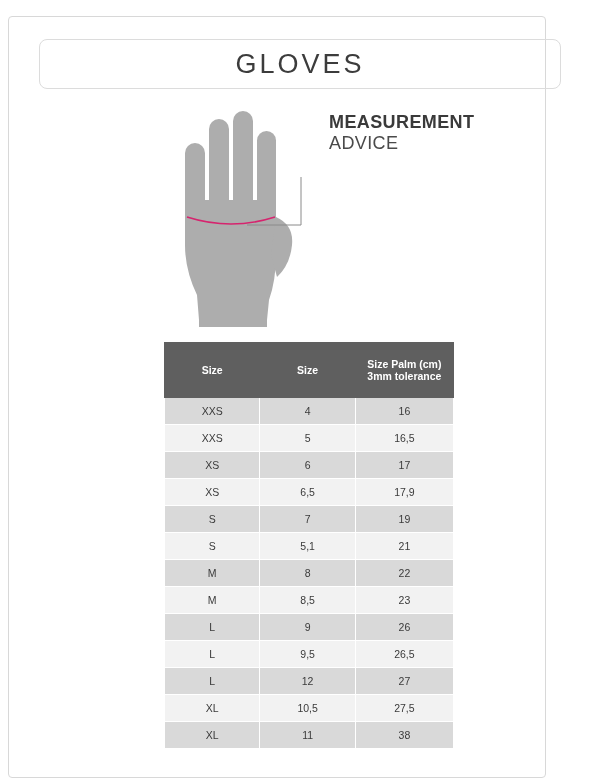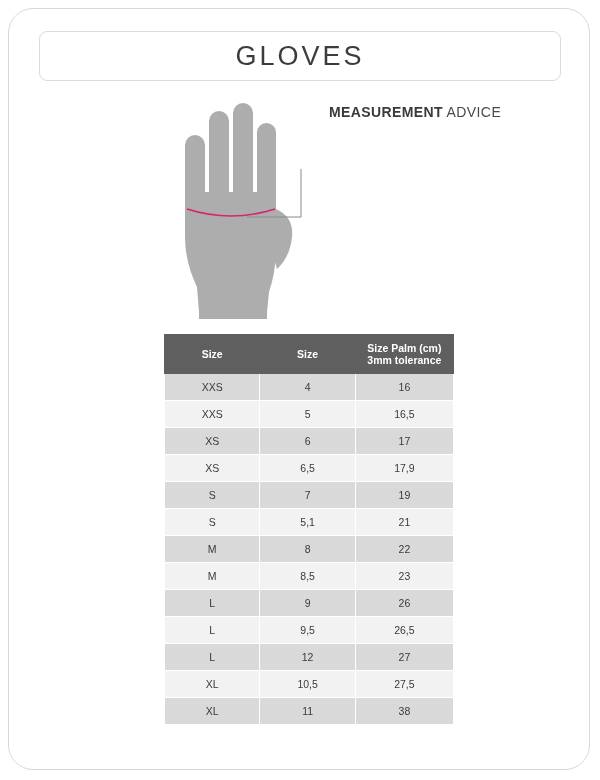--- a/index.html
+++ b/index.html
@@ -11,25 +11,25 @@
     width: 600px;
     height: 780px;
     font-family: "Liberation Sans", sans-serif;
     color: #333;
     position: relative;
     overflow: hidden;
   }
   .page {
     position: absolute;
     left: 8px;
-    top: 8px;
-    width: 582px;
+    top: 16px;
+    width: 538px;
     height: 762px;
     border: 1px solid #d8d8d8;
-    border-radius: 25px;
+    border-radius: 4px;
     box-sizing: border-box;
     background: #fff;
   }
   .title-box {
     position: absolute;
     left: 30px;
     top: 22px;
     width: 522px;
     height: 50px;
     border: 1px solid #dcdcdc;
@@ -53,21 +53,21 @@
     top: 88px;
     width: 150px;
     height: 225px;
   }
 
   
   .measure-head {
     position: absolute;
     left: 320px;
     top: 95px;
-    font-size: 14px;
+    font-size: 18px;
     letter-spacing: 0.4px;
     color: #3a3a3a;
   }
   .measure-head b { font-weight: bold; }
   .measure-head span.light { color: #4a4a4a; }
 
   .palm-block {
     position: absolute;
     left: 322px;
     top: 140px;
@@ -93,21 +93,21 @@
     top: 325px;
     width: 290px;
     border-collapse: collapse;
     table-layout: fixed;
   }
   .table th {
     background: #5f5f5f;
     color: #ffffff;
     font-size: 10.5px;
     font-weight: bold;
-    padding: 7px 2px;
+    padding: 15px 2px;
     text-align: center;
     line-height: 12px;
     border: 1px solid #5f5f5f;
   }
   .table td {
     font-size: 10.5px;
     text-align: center;
     padding: 7px 2px;
     color: #3a3a3a;
     border: 1px solid #ffffff;

